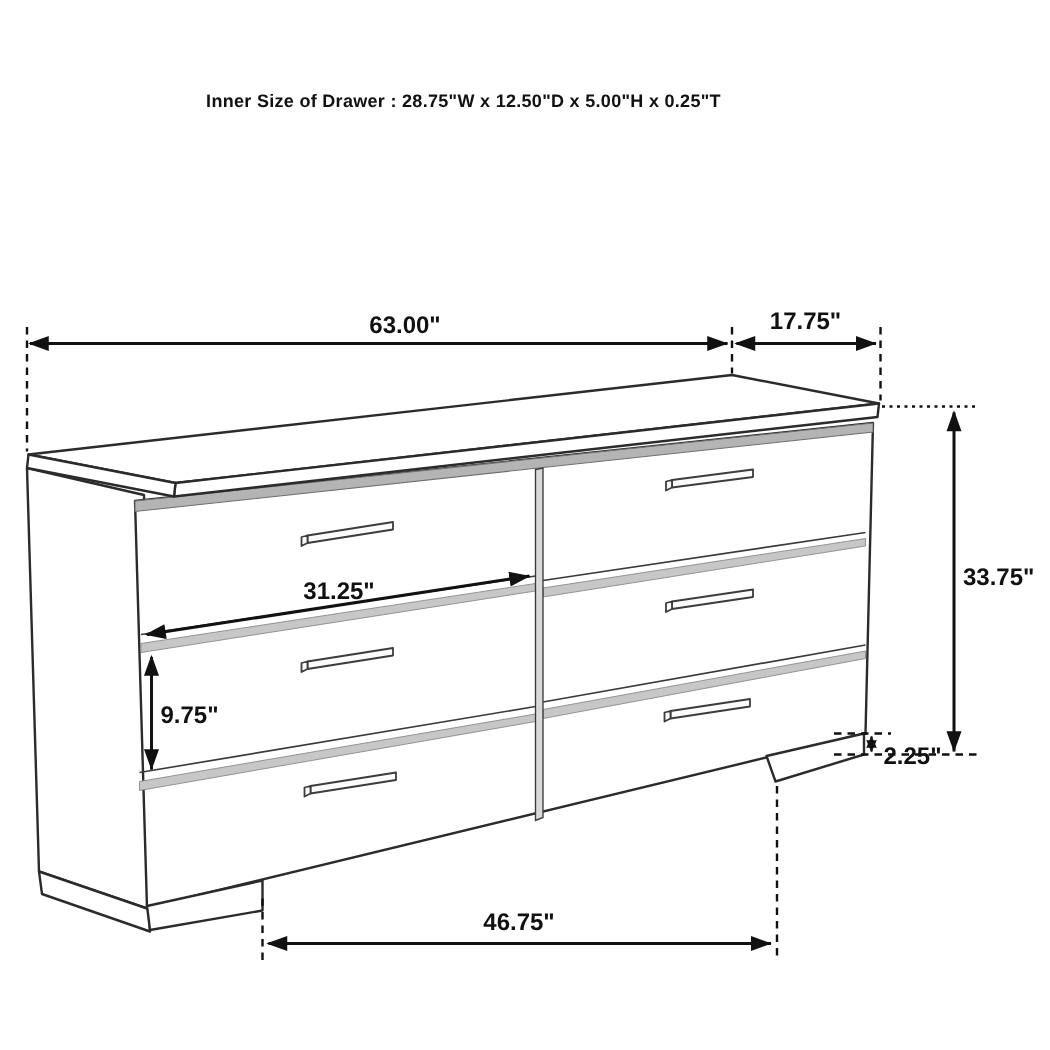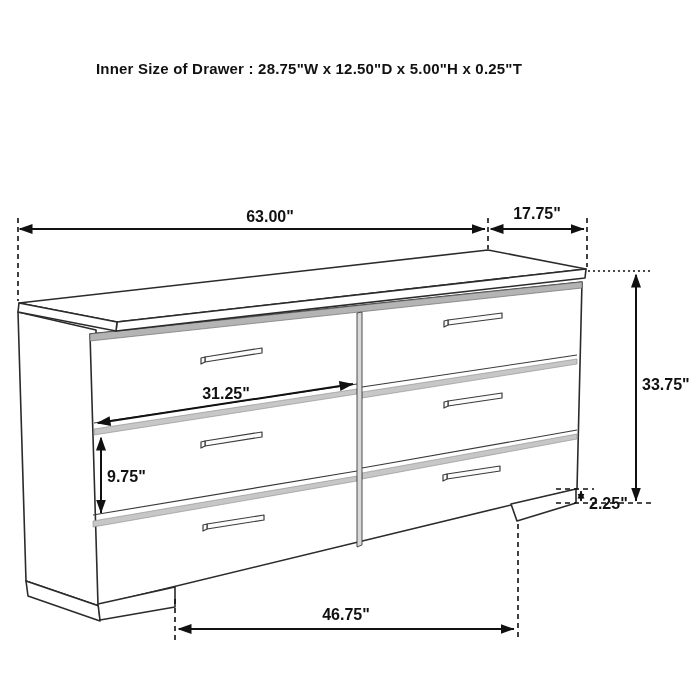--- a/index.html
+++ b/index.html
@@ -1,19 +1,19 @@
 <!DOCTYPE html>
 <html><head>
 <meta charset="utf-8">
 <style>
   html,body{margin:0;padding:0;background:#fff;}
   .stage{position:relative;width:700px;height:700px;background:#fff;overflow:hidden;
          font-family:"Liberation Sans", sans-serif;}
   .title{position:absolute;left:0;top:60px;width:618px;text-align:center;
-         font-size:15px;font-weight:bold;color:#111;letter-spacing:.2px;}
+         font-size:12px;font-weight:bold;color:#111;letter-spacing:.2px;}
   svg{position:absolute;left:0;top:0;}
   .outline{fill:#ffffff;stroke:#2b2b2b;stroke-width:1.6;stroke-linejoin:round;}
   .thin{fill:none;stroke:#3a3a3a;stroke-width:1.1;}
   .band{fill:#b4b4b4;stroke:#6f6f6f;stroke-width:.7;}
   .gapband{fill:#c7c7c7;stroke:#8a8a8a;stroke-width:.6;}
   .divider{fill:#d9d9d9;stroke:#3a3a3a;stroke-width:.9;}
   .handle{fill:#fbfbfb;stroke:#3c3c3c;stroke-width:1.2;stroke-linejoin:round;}
   .dim{stroke:#111;stroke-width:2;fill:none;}
   .dimsm{stroke:#111;stroke-width:1.6;fill:none;}
   .dash{stroke:#111;stroke-width:1.6;fill:none;stroke-dasharray:5 4;}

